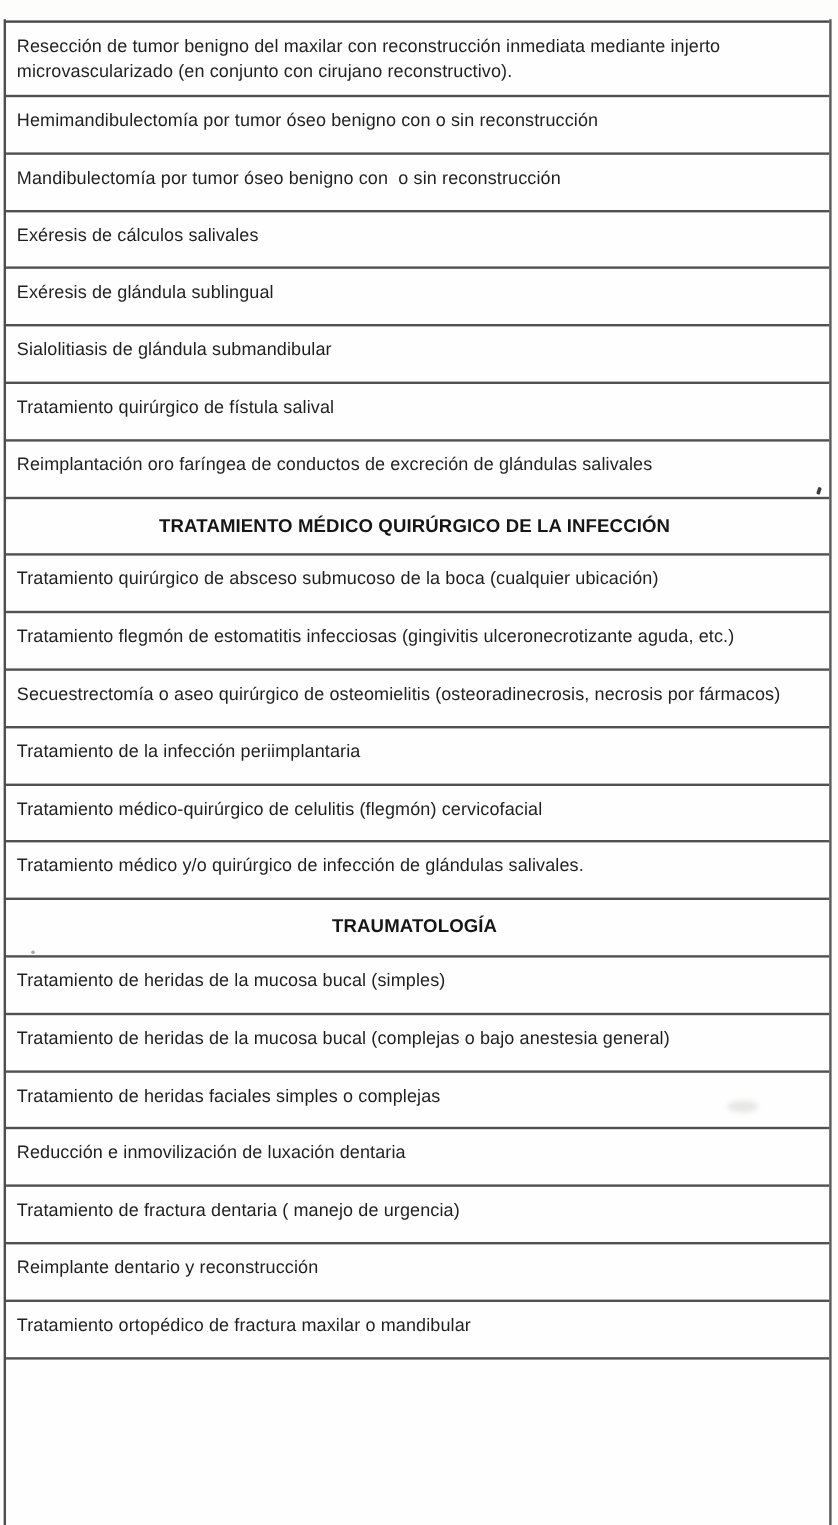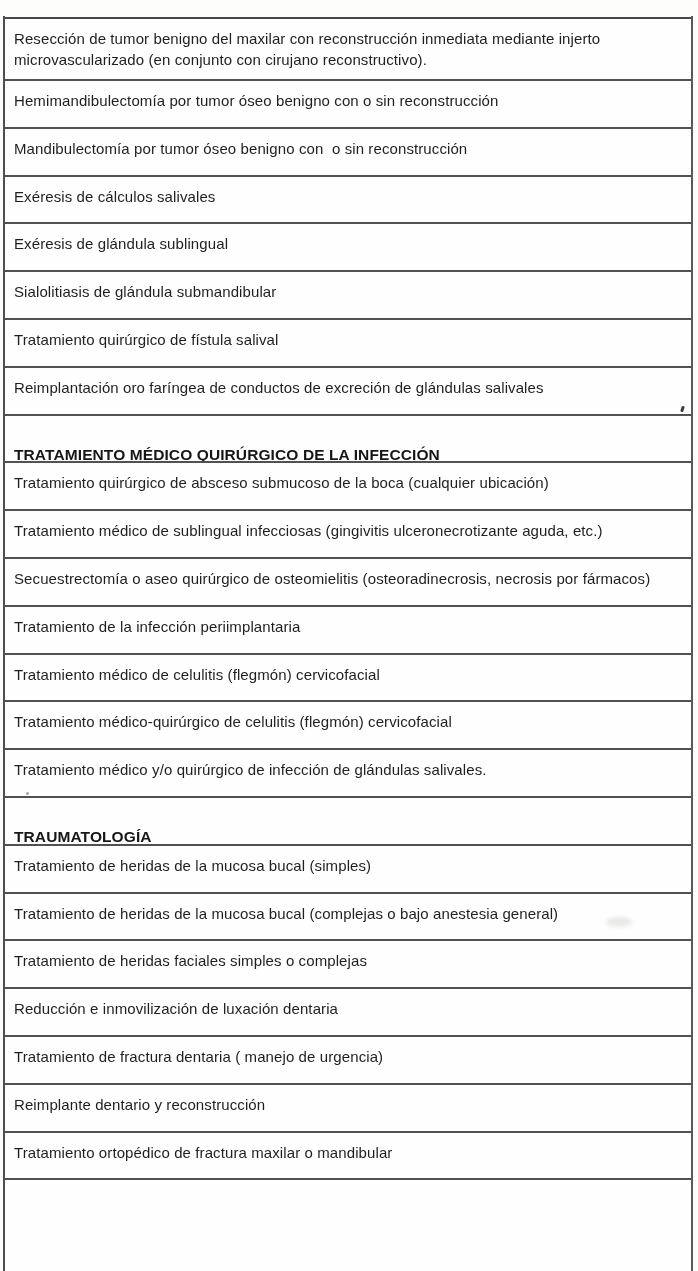--- a/index.html
+++ b/index.html
@@ -40,22 +40,23 @@
     color: #1f1f1f;
     white-space: pre-wrap;
     letter-spacing: 0.1px;
     overflow: hidden;
   }
   .row.tall {
     height: 62px;
   }
   .row.section {
     font-weight: 700;
+    text-align: center;
     font-size: 15.5px;
-    padding-top: 28px;
+    padding-top: 12px;
     color: #161616;
   }
   .row.partial {
     height: 9px;
     border-bottom: none;
   }
   .speck {
     position: absolute;
     left: 681px;
     top: 406px;
@@ -97,24 +98,23 @@
     <div class="row tall">Resección de tumor benigno del maxilar con reconstrucción inmediata mediante injerto microvascularizado (en conjunto con cirujano reconstructivo).</div>
     <div class="row">Hemimandibulectomía por tumor óseo benigno con o sin reconstrucción</div>
     <div class="row">Mandibulectomía por tumor óseo benigno con  o sin reconstrucción</div>
     <div class="row">Exéresis de cálculos salivales</div>
     <div class="row">Exéresis de glándula sublingual</div>
     <div class="row">Sialolitiasis de glándula submandibular</div>
     <div class="row">Tratamiento quirúrgico de fístula salival</div>
     <div class="row">Reimplantación oro faríngea de conductos de excreción de glándulas salivales</div>
     <div class="row section">TRATAMIENTO MÉDICO QUIRÚRGICO DE LA INFECCIÓN</div>
     <div class="row">Tratamiento quirúrgico de absceso submucoso de la boca (cualquier ubicación)</div>
-    <div class="row">Tratamiento médico de sublingual infecciosas (gingivitis ulceronecrotizante aguda, etc.)</div>
+    <div class="row">Tratamiento flegmón de estomatitis infecciosas (gingivitis ulceronecrotizante aguda, etc.)</div>
     <div class="row">Secuestrectomía o aseo quirúrgico de osteomielitis (osteoradinecrosis, necrosis por fármacos)</div>
     <div class="row">Tratamiento de la infección periimplantaria</div>
-    <div class="row">Tratamiento médico de celulitis (flegmón) cervicofacial</div>
     <div class="row">Tratamiento médico-quirúrgico de celulitis (flegmón) cervicofacial</div>
     <div class="row">Tratamiento médico y/o quirúrgico de infección de glándulas salivales.</div>
     <div class="row section">TRAUMATOLOGÍA</div>
     <div class="row">Tratamiento de heridas de la mucosa bucal (simples)</div>
     <div class="row">Tratamiento de heridas de la mucosa bucal (complejas o bajo anestesia general)</div>
     <div class="row">Tratamiento de heridas faciales simples o complejas</div>
     <div class="row">Reducción e inmovilización de luxación dentaria</div>
     <div class="row">Tratamiento de fractura dentaria ( manejo de urgencia)</div>
     <div class="row">Reimplante dentario y reconstrucción</div>
     <div class="row">Tratamiento ortopédico de fractura maxilar o mandibular</div>

